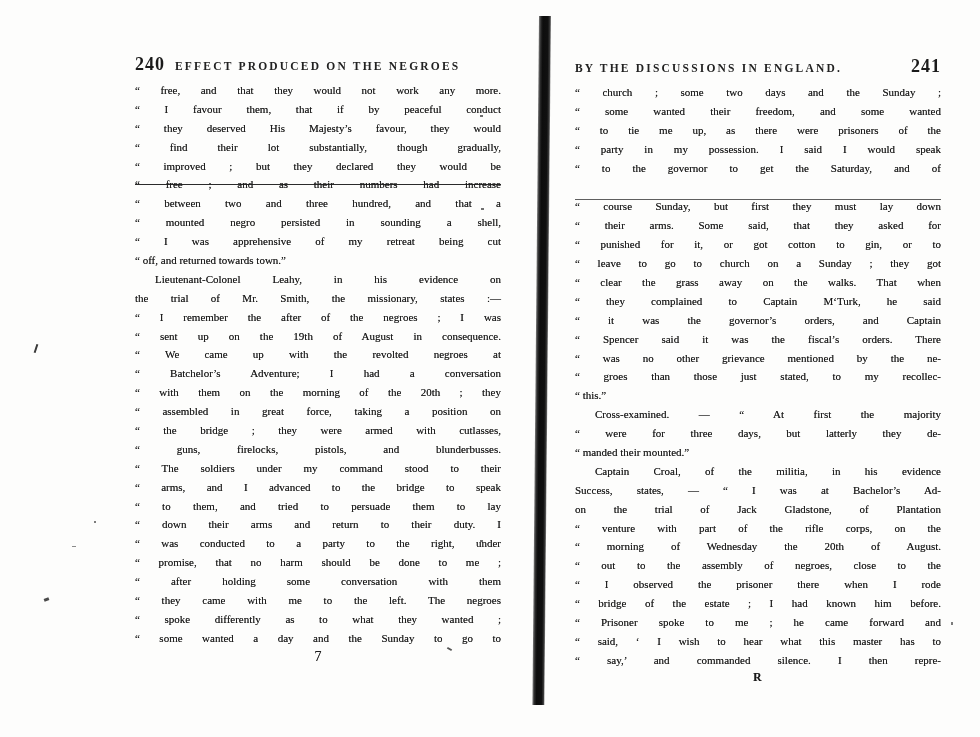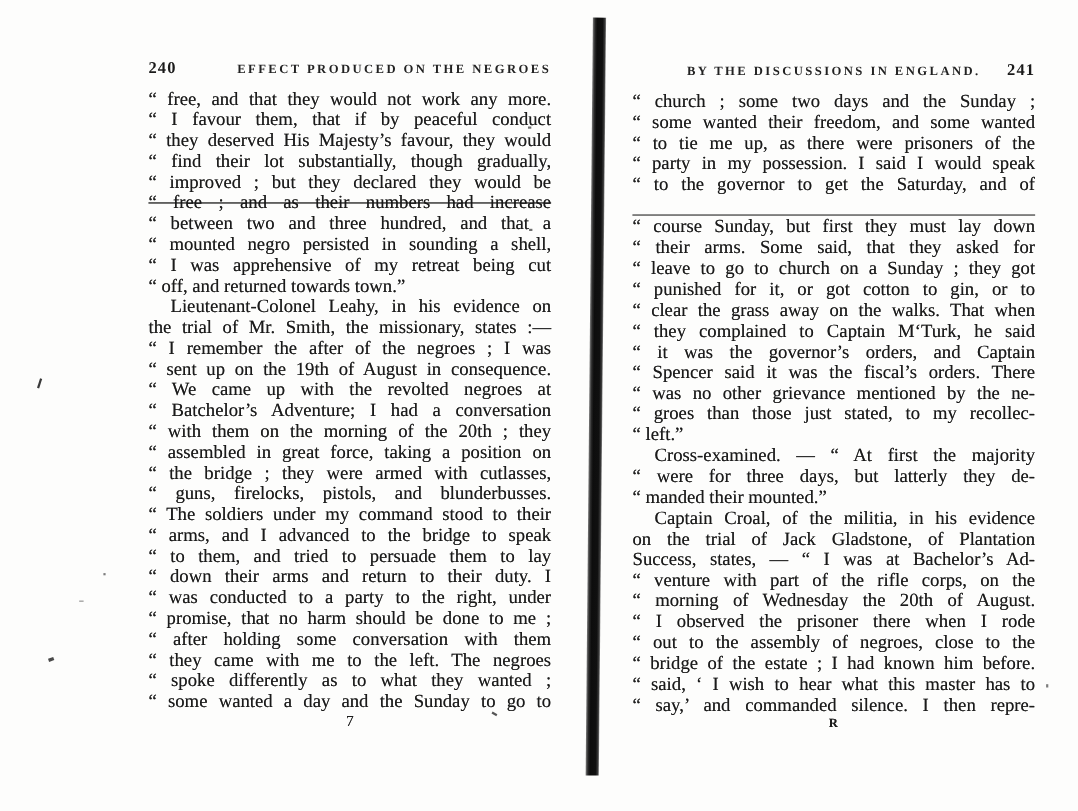--- a/index.html
+++ b/index.html
@@ -20,39 +20,39 @@
   .page.right { left: 575px; top: 56px; }
 
   .header {
     display: flex;
     align-items: baseline;
     height: 16px;
     margin-bottom: 11px;
   }
   .running-title {
     flex: 1;
-    text-align: right;
+    text-align: left;
     font-size: 11.5px;
     font-weight: 700;
     letter-spacing: 2.2px;
     white-space: nowrap;
     color: #222;
   }
   .pagenum {
-    font-size: 15px;
+    font-size: 18px;
     font-weight: 700;
     letter-spacing: 1px;
     color: #1a1a1a;
   }
   .page.left  .pagenum { margin-right: 10px; }
   .page.right .pagenum { margin-left: 24px; }
 
   .body-block { width: 366px; }
   .line {
-    font-size: 17px;
+    font-size: 11px;
     line-height: 18.9px;
     height: 18.9px;
     white-space: nowrap;
     text-align: justify;
     text-align-last: justify;
     text-justify: inter-word;
     text-shadow: 0 0 0.5px rgba(10,10,10,0.65);
     color: #1b1b1b;
   }
   .line.short { text-align-last: left; }
@@ -154,40 +154,41 @@
       <span class="pagenum">241</span>
     </div>
     <div class="body-block" id="right-body">
         <div class="line">“ church ; some two days and the Sunday ;</div>
         <div class="line">“ some wanted their freedom, and some wanted</div>
         <div class="line">“ to tie me up, as there were prisoners of the</div>
         <div class="line">“ party in my possession. I said I would speak</div>
         <div class="line">“ to the governor to get the Saturday, and of</div>
         <div class="line overline">“ course Sunday, but first they must lay down</div>
         <div class="line">“ their arms. Some said, that they asked for</div>
+        <div class="line">“ punished for it, or got cotton to gin, or to</div>
         <div class="line">“ leave to go to church on a Sunday ; they got</div>
-        <div class="line">“ punished for it, or got cotton to gin, or to</div>
         <div class="line">“ clear the grass away on the walks. That when</div>
         <div class="line">“ they complained to Captain M‘Turk, he said</div>
         <div class="line">“ it was the governor’s orders, and Captain</div>
         <div class="line">“ Spencer said it was the fiscal’s orders. There</div>
         <div class="line">“ was no other grievance mentioned by the ne-</div>
         <div class="line">“ groes than those just stated, to my recollec-</div>
-        <div class="line short">“ left.”</div>
+        <div class="line short">“ this.”</div>
         <div class="line indent">Cross-examined. — “ At first the majority</div>
         <div class="line">“ were for three days, but latterly they de-</div>
         <div class="line short">“ manded their mounted.”</div>
         <div class="line indent">Captain Croal, of the militia, in his evidence</div>
+        <div class="line">Success, states, — “ I was at Bachelor’s Ad-</div>
         <div class="line">on the trial of Jack Gladstone, of Plantation</div>
-        <div class="line">Success, states, — “ I was at Bachelor’s Ad-</div>
         <div class="line">“ venture with part of the rifle corps, on the</div>
         <div class="line">“ morning of Wednesday the 20th of August.</div>
+        <div class="line">“ out to the assembly of negroes, close to the</div>
         <div class="line">“ I observed the prisoner there when I rode</div>
-        <div class="line">“ out to the assembly of negroes, close to the</div>
         <div class="line">“ bridge of the estate ; I had known him before.</div>
+        <div class="line">“ Prisoner spoke to me ; he came forward and</div>
         <div class="line">“ said, ‘ I wish to hear what this master has to</div>
         <div class="line">“ say,’ and commanded silence. I then repre-</div>
       </div>
     <div class="footer">R</div>
   </div>
 
   <div class="speck s1"></div>
   <div class="speck s2"></div>
   <div class="speck s3"></div>
   <div class="speck s4"></div>

